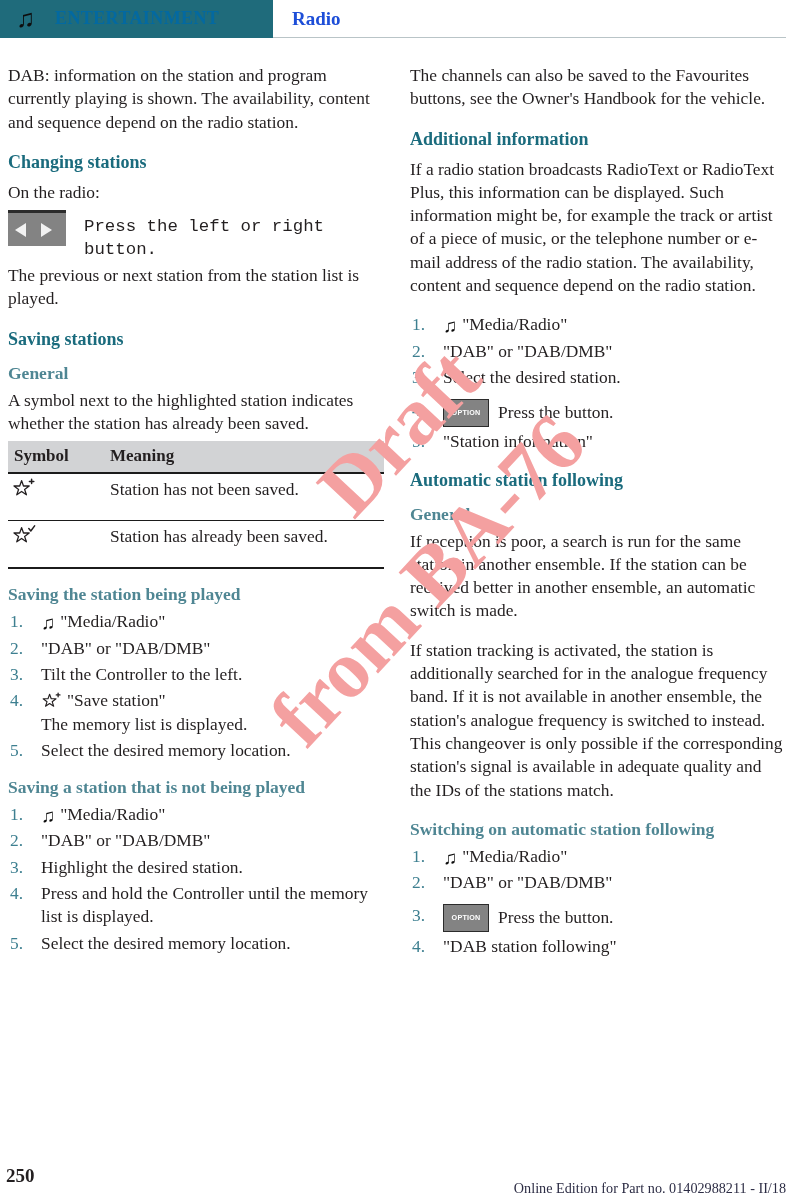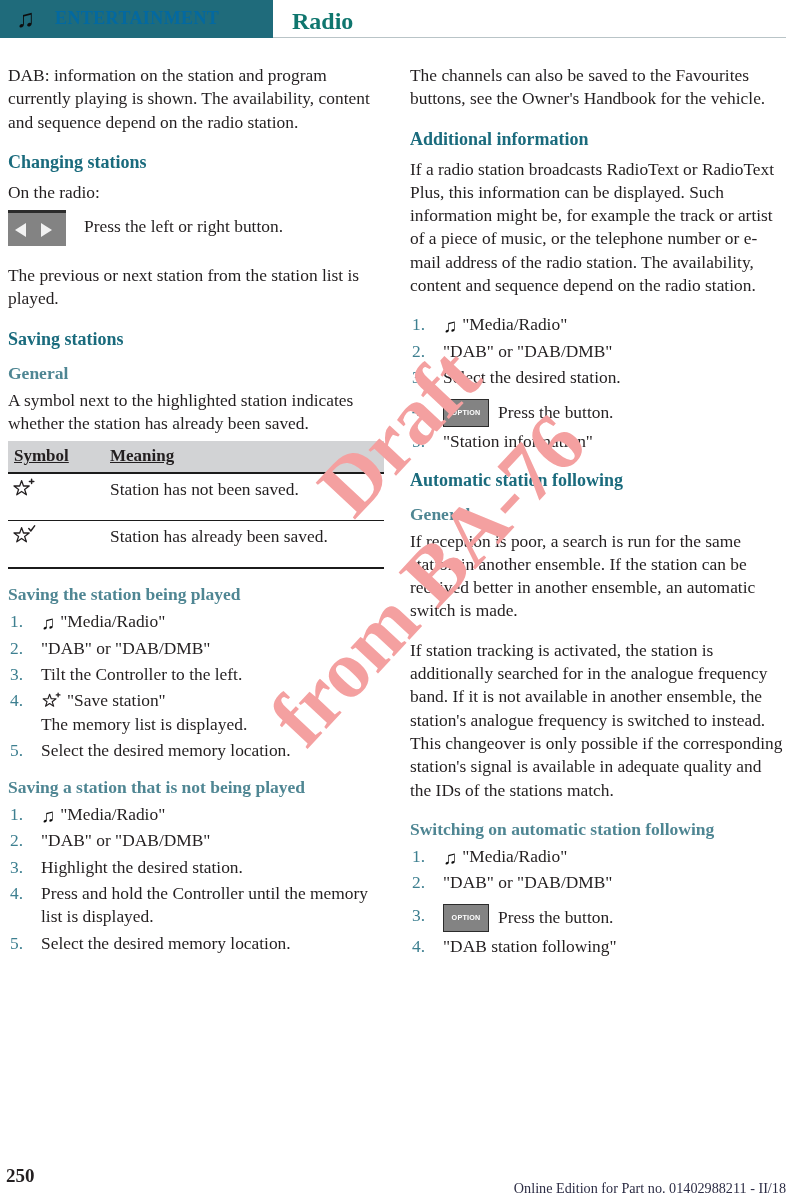--- a/index.html
+++ b/index.html
@@ -50,22 +50,22 @@
     font-size: 18px;
     letter-spacing: 0.4px;
     color: #0369a1;
   }
   #header-topic-title {
     position: absolute;
     left: 292px;
     top: 8px;
     font-family: "Liberation Serif", serif;
     font-weight: bold;
-    font-size: 24px;
-    color: #0f766e;
+    font-size: 19px;
+    color: #1d4ed8;
   }
   #header-rule {
     position: absolute;
     top: 37px;
     left: 273px;
     width: 513px;
     height: 1px;
     background: #b9c4c7;
   }
 
@@ -164,20 +164,21 @@
     font-size: 7.2px;
     letter-spacing: 0.2px;
     color: #ffffff;
   }
 
   
   #arrow-key-row {
     position: relative;
     height: 40px;
     margin: 6px 0 14px 0;
+    font-family: Liberation Mono, monospace;
   }
   #arrow-key {
     position: absolute;
     left: 0; top: 0;
     width: 58px;
     height: 36px;
     background: #838383;
     border-top: 3px solid #2b2b2b;
     box-sizing: border-box;
   }
@@ -214,21 +215,20 @@
   }
   table.symbol-table thead th {
     background: #d2d3d5;
     text-align: left;
     font-family: "Liberation Serif", serif;
     font-weight: bold;
     font-size: 17px;
     line-height: 22px;
     padding: 4px 6px 5px 6px;
     border-bottom: 2.2px solid #1b1b1b;
-    text-decoration: underline;
   }
   table.symbol-table thead th.col-symbol { width: 84px; }
   table.symbol-table tbody td {
     font-size: 17.4px;
     line-height: 22px;
     padding: 4px 6px 17px 6px;
     vertical-align: top;
     border-bottom: 1.4px solid #1b1b1b;
   }
   table.symbol-table tbody tr:last-child td {

